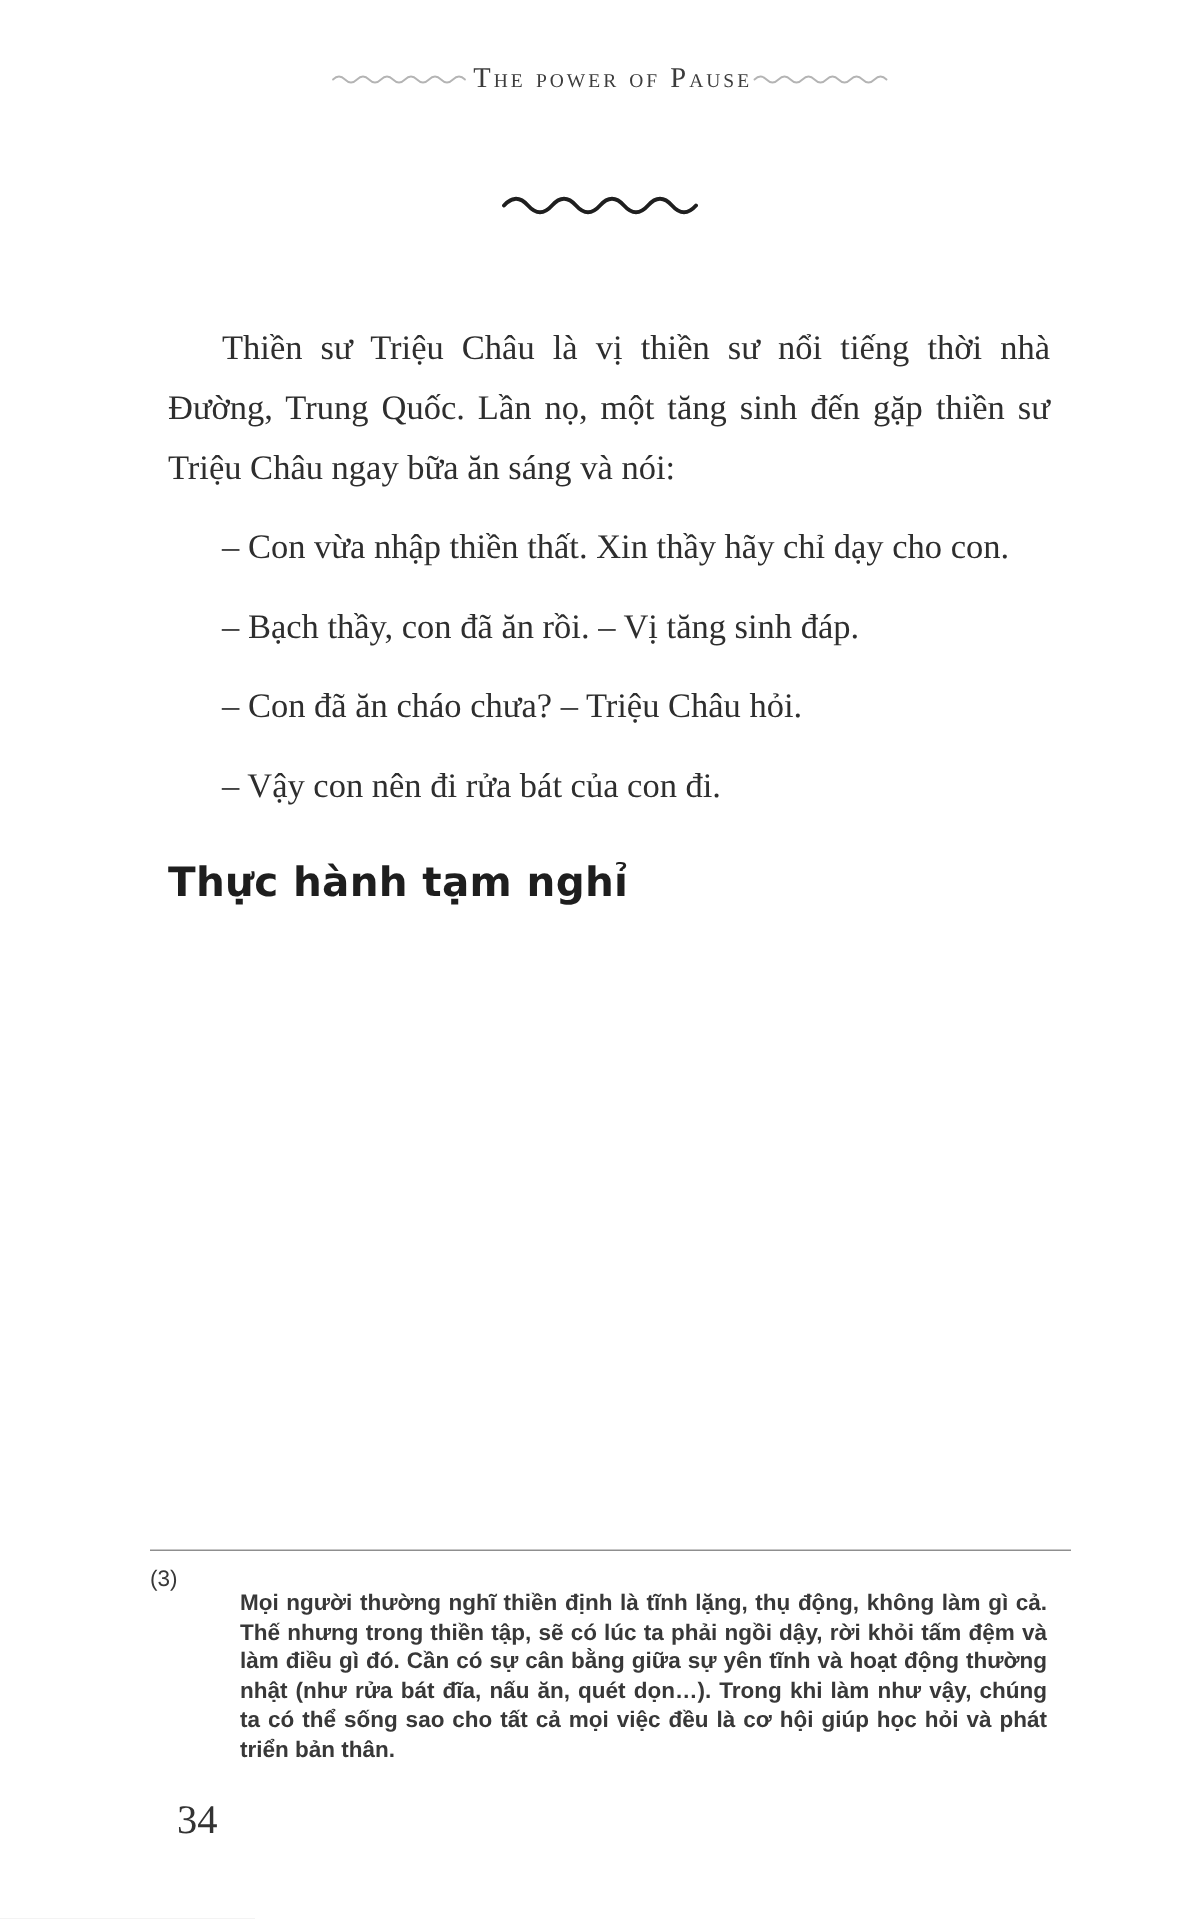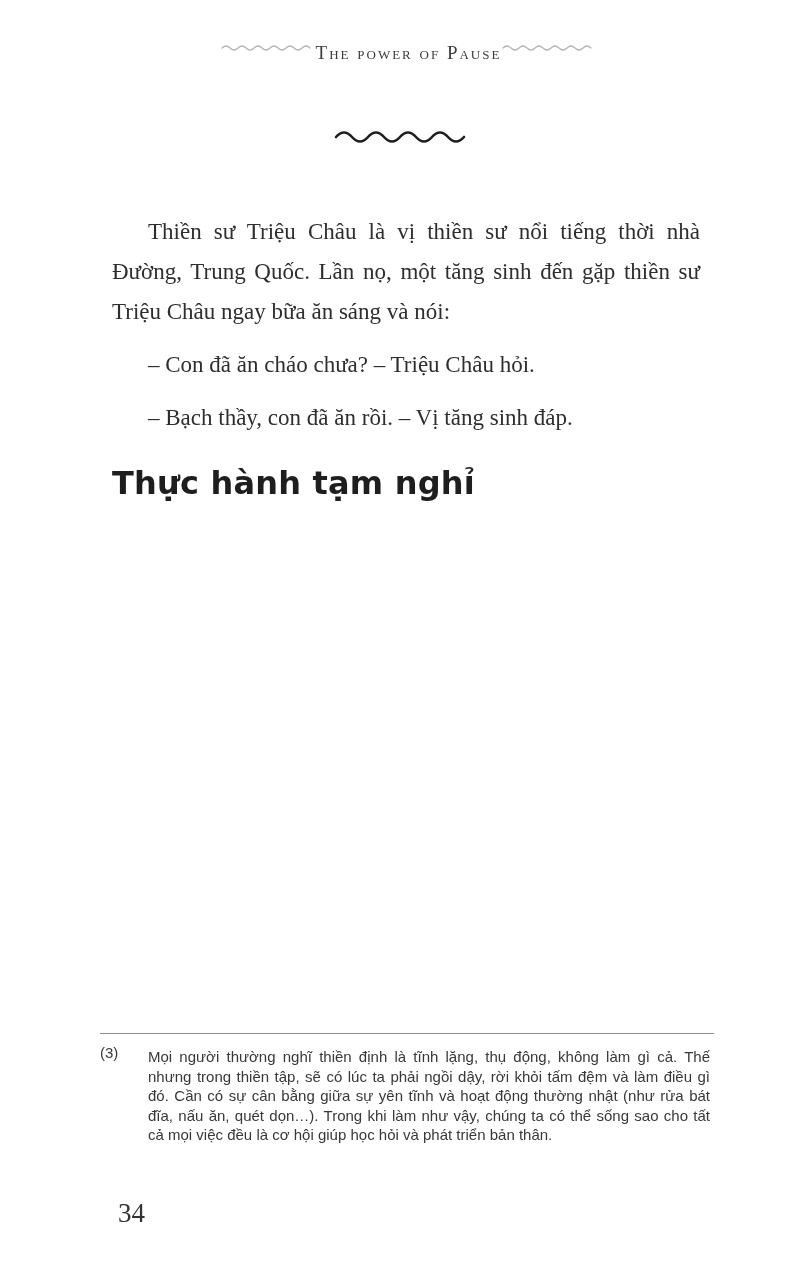--- a/index.html
+++ b/index.html
@@ -19,21 +19,21 @@
   }
 
   
   .running-head {
     position: absolute;
     top: 42px;
     left: 17px;
     right: 0;
     display: flex;
     justify-content: center;
-    align-items: flex-start;
+    align-items: center;
   }
   .head-title {
     font-variant: small-caps;
     font-size: 19px;
     letter-spacing: 2px;
     color: #3c3c3c;
     white-space: nowrap;
   }
   .head-flourish { display: block; }
 
@@ -65,21 +65,21 @@
   .body-p sup {
     font-size: 13px;
     line-height: 0;
     vertical-align: super;
     letter-spacing: 0;
   }
   .section-heading {
     margin: 27px 0 22px 0;
     font-family: "DejaVu Sans", "Liberation Sans", sans-serif;
     font-weight: 700;
-    font-size: 32px;
+    font-size: 27px;
     line-height: 36px;
     color: #1e1e1e;
     letter-spacing: 0.2px;
   }
 
   
   .footnote-block {
     position: absolute;
     top: 1033px;
     left: 100px;
@@ -97,22 +97,23 @@
     font-family: "Liberation Sans", "DejaVu Sans", sans-serif;
     font-size: 15px;
     line-height: 19.5px;
     color: #383838;
   }
   .fn-marker {
     flex: 0 0 44px;
   }
   .fn-text {
     flex: 1;
-    margin: 4px;
+    margin: 16px;
     text-align: justify;
+    font-weight: bold;
   }
 
   
   .page-number {
     position: absolute;
     left: 118px;
     top: 1198px;
     font-size: 27px;
     color: #333333;
   }
@@ -133,22 +134,24 @@
   </header>
 
   <div class="ornament">
     <svg width="134" height="18" viewBox="0 0 134 18" aria-hidden="true">
       <path d="M3 9 Q11 0,19 9 T35 9 T51 9 T67 9 T83 9 T99 9 T115 9 T131 9" fill="none" stroke="#1f1f1f" stroke-width="2.6" stroke-linecap="round"></path>
     </svg>
   </div>
 
   <main class="content">
     <p class="body-p">Thiền sư Triệu Châu là vị thiền sư nổi tiếng thời nhà Đường, Trung Quốc. Lần nọ, một tăng sinh đến gặp thiền sư Triệu Châu ngay bữa ăn sáng và nói:</p>
+    <p class="body-p">– Con vừa nhập thiền thất. Xin thầy hãy chỉ dạy cho con.</p>
+    <p class="body-p">– Bạch thầy, con đã ăn rồi. – Vị tăng sinh đáp.</p>
     <p class="body-p">– Con đã ăn cháo chưa? – Triệu Châu hỏi.</p>
-    <p class="body-p">– Bạch thầy, con đã ăn rồi. – Vị tăng sinh đáp.</p>
+    <p class="body-p">– Vậy con nên đi rửa bát của con đi.</p>
 
     <h2 class="section-heading">Thực hành tạm nghỉ</h2>
 
   </main>
 
   <footer class="footnote-block">
     <hr class="footnote-rule">
     <div class="footnote">
       <span class="fn-marker">(3)</span>
       <p class="fn-text">Mọi người thường nghĩ thiền định là tĩnh lặng, thụ động, không làm gì cả. Thế nhưng trong thiền tập, sẽ có lúc ta phải ngồi dậy, rời khỏi tấm đệm và làm điều gì đó. Cần có sự cân bằng giữa sự yên tĩnh và hoạt động thường nhật (như rửa bát đĩa, nấu ăn, quét dọn…). Trong khi làm như vậy, chúng ta có thể sống sao cho tất cả mọi việc đều là cơ hội giúp học hỏi và phát triển bản thân.</p>

